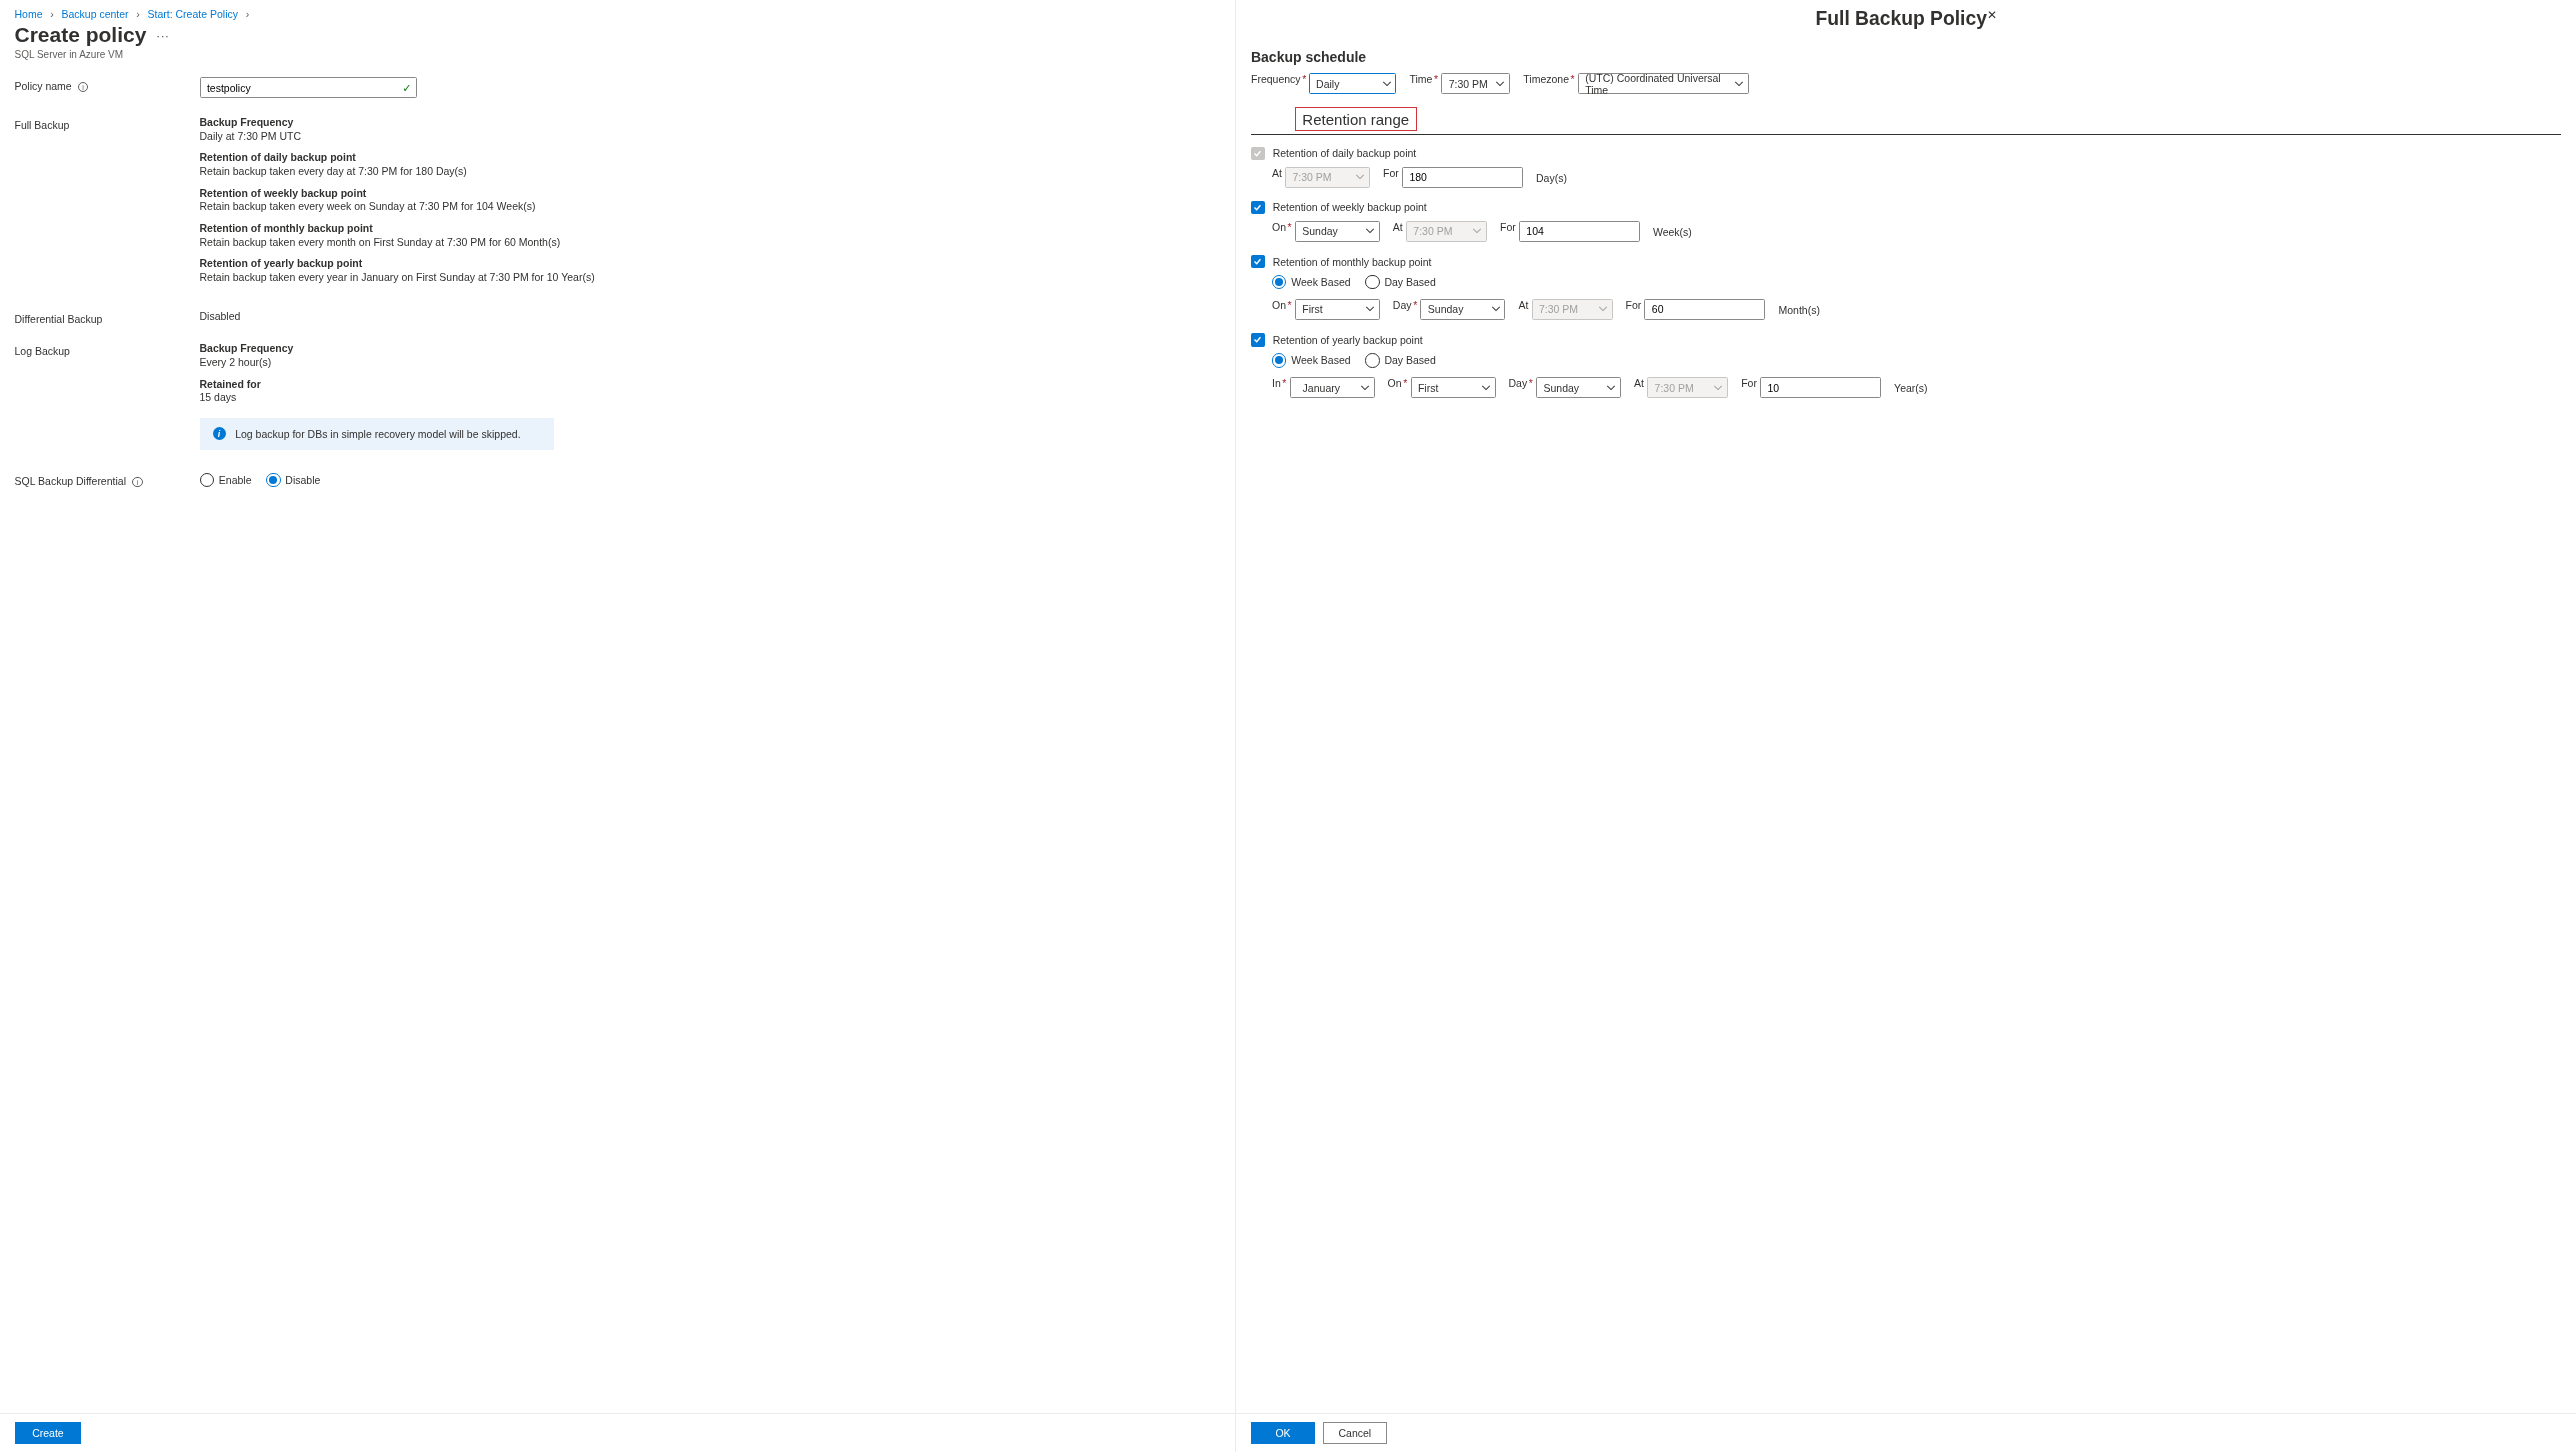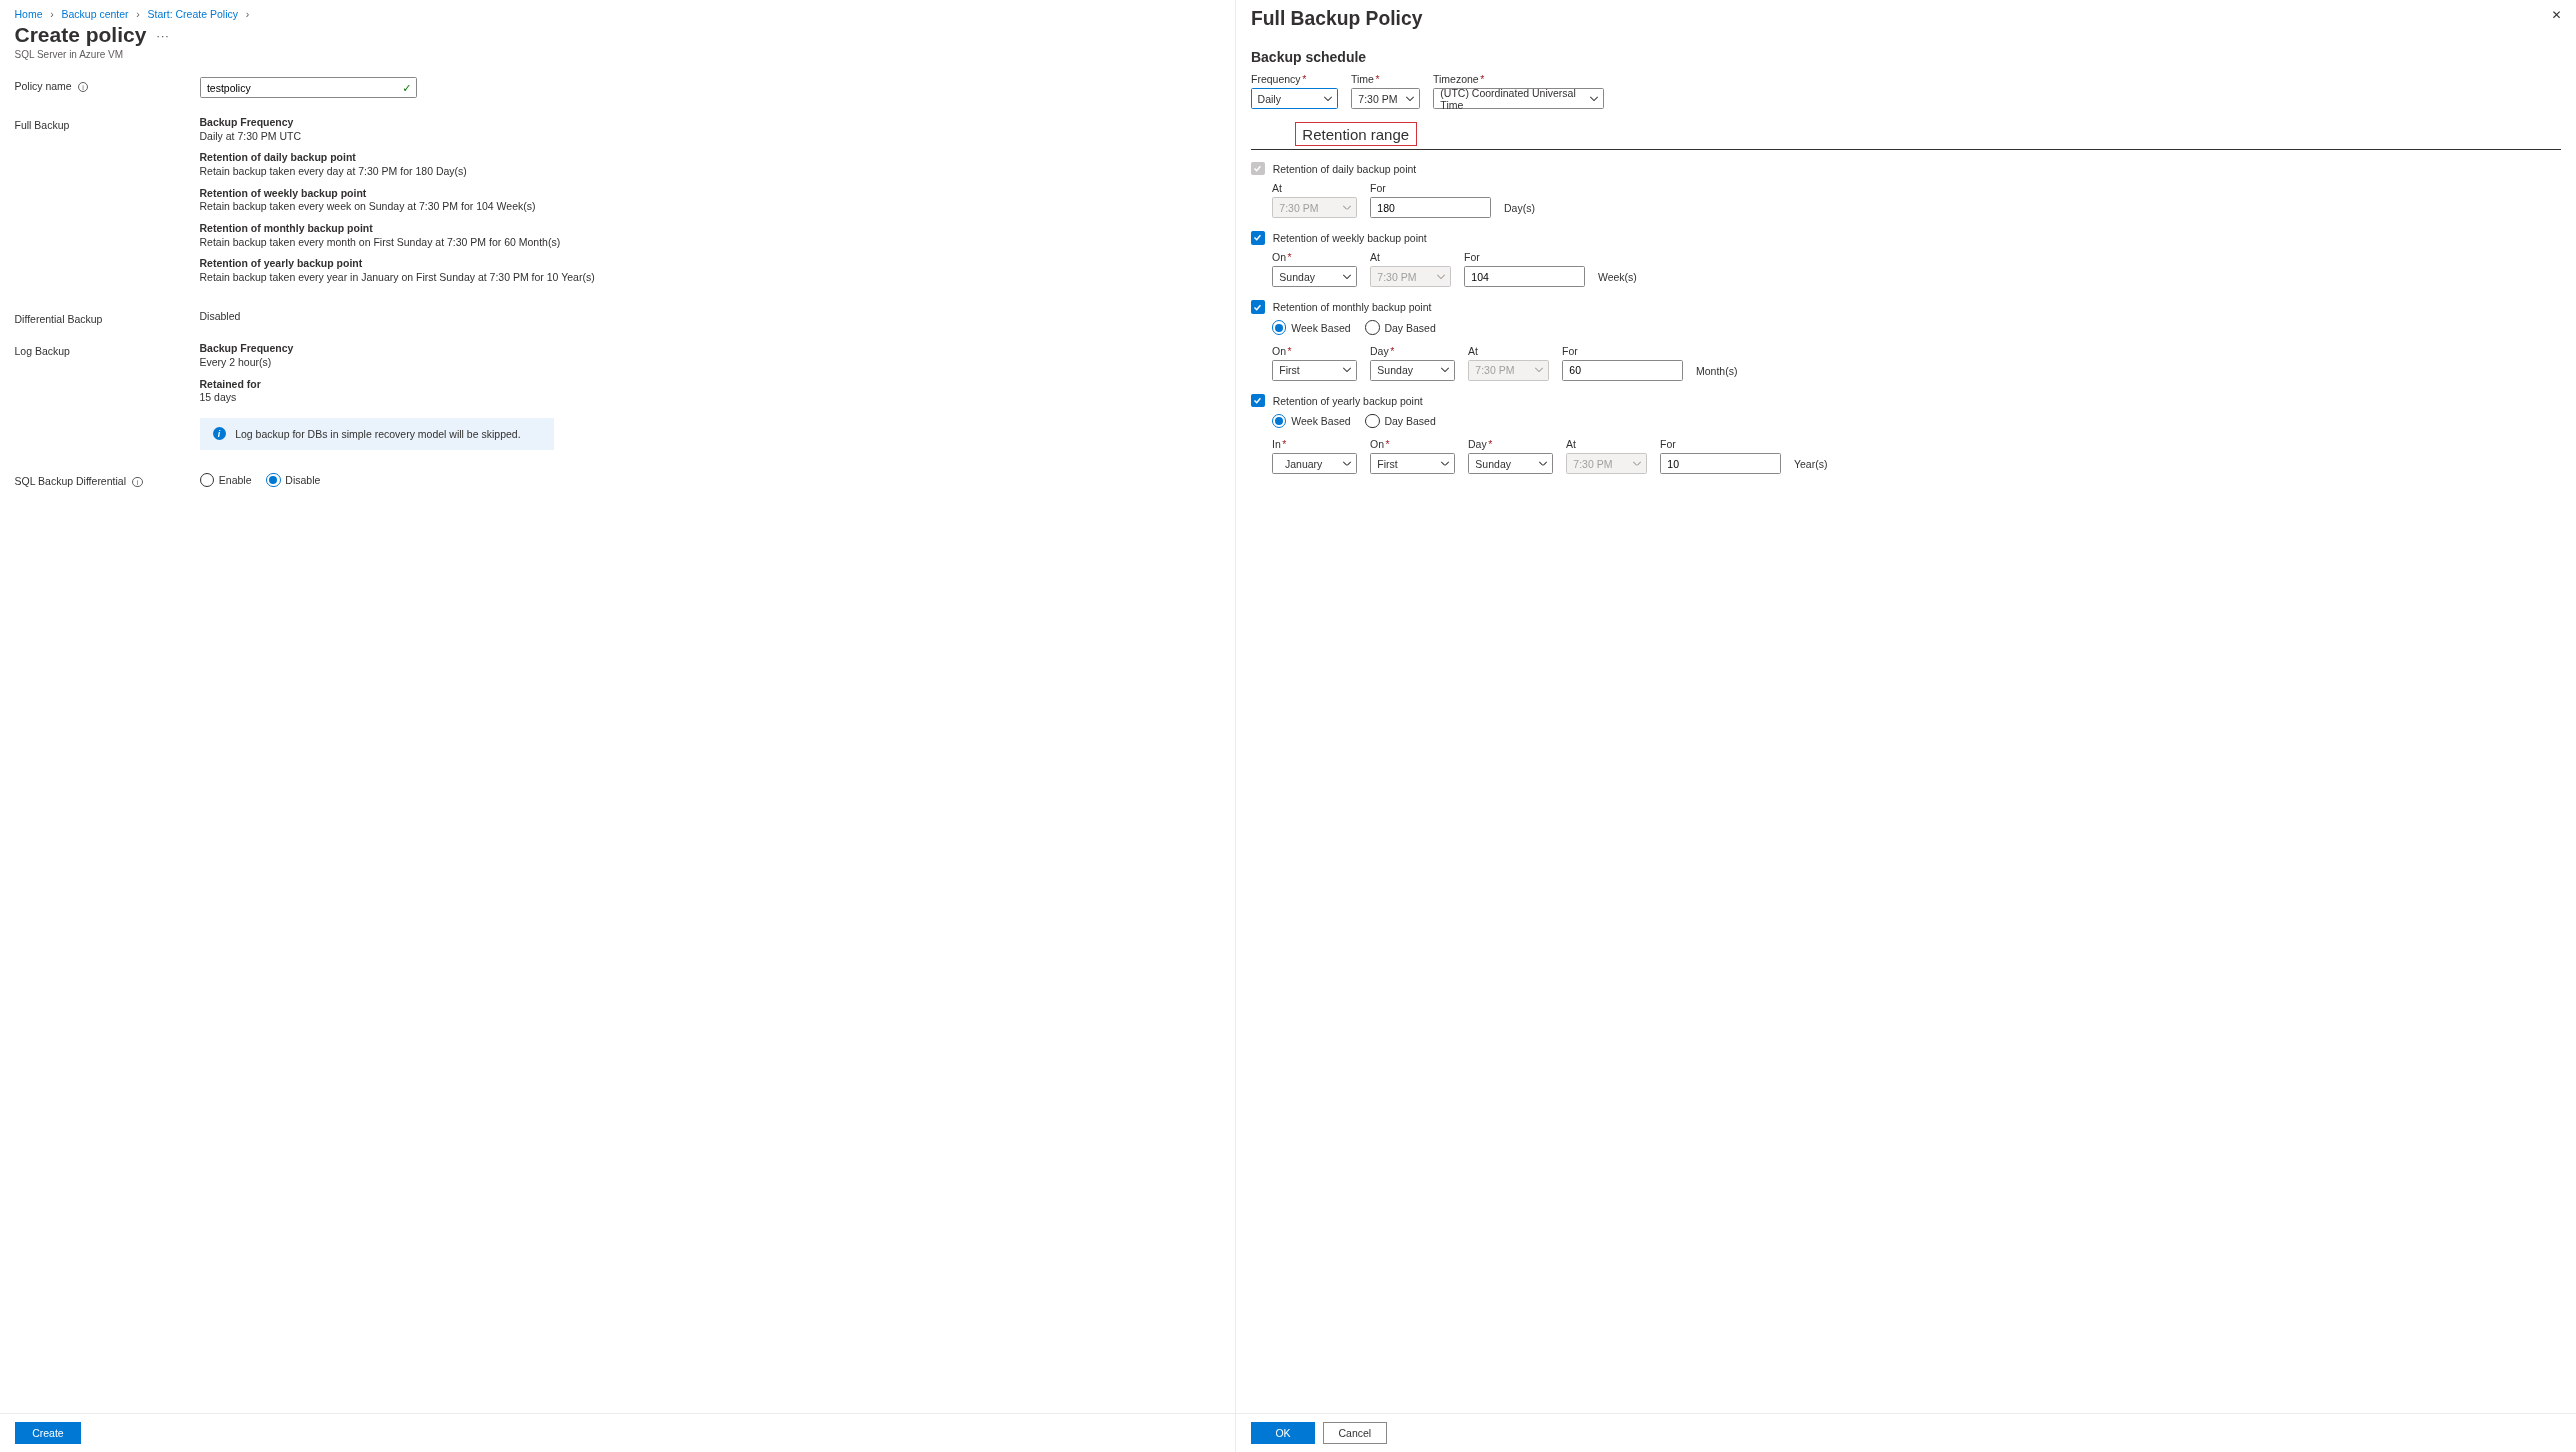--- a/index.html
+++ b/index.html
@@ -81,29 +81,29 @@
   .btn-primary {
     background: #0078d4; color: white; border: none;
     padding: 4.8px 17.7px; font-size: 10.5px; cursor: pointer; min-width: 58px; text-align: center;
   }
   .btn-secondary {
     background: white; color: #323130; border: 0.8px solid #8a8886;
     padding: 4px 14.5px; font-size: 10.5px; cursor: pointer; min-width: 58px;
   }
   
   .blade-header {
-    display: flex; justify-content: space-between; align-items: flex-start;
+    display: flex; justify-content: center; align-items: flex-start;
     padding: 8px 14.5px;
   }
   .blade-title { font-size: 19.3px; font-weight: 600; }
   .close-icon { font-size: 12px; color: #323130; cursor: pointer;}
   .blade-body { padding: 11.3px 14.5px; flex: 1; overflow-y: auto; }
   .section-heading { font-weight: 600; font-size: 14px; margin-bottom: 8px; }
   .field-group-row { display: flex; gap: 13px; margin-bottom: 13px; flex-wrap: wrap; }
-  .field-col { display: flex; flex-direction: column; gap: 3.2px; }
+  .field-col { display: flex; gap: 3.2px; }
   .field-label { font-size: 10.5px; }
   .req { color: #a4262c; margin-left: 1.6px; }
   .select-box, .num-box {
     height: 21px; border: 0.8px solid #8a8886; border-radius: 1.6px;
     padding: 1.6px 19.3px 1.6px 6.4px; font-size: 10.5px; background: white;
     position: relative; display: inline-flex; align-items: center;
     min-width: 64px;
   }
   .select-box .chev {
     position: absolute; right: 4.8px; top: 50%; transform: translateY(-50%);

